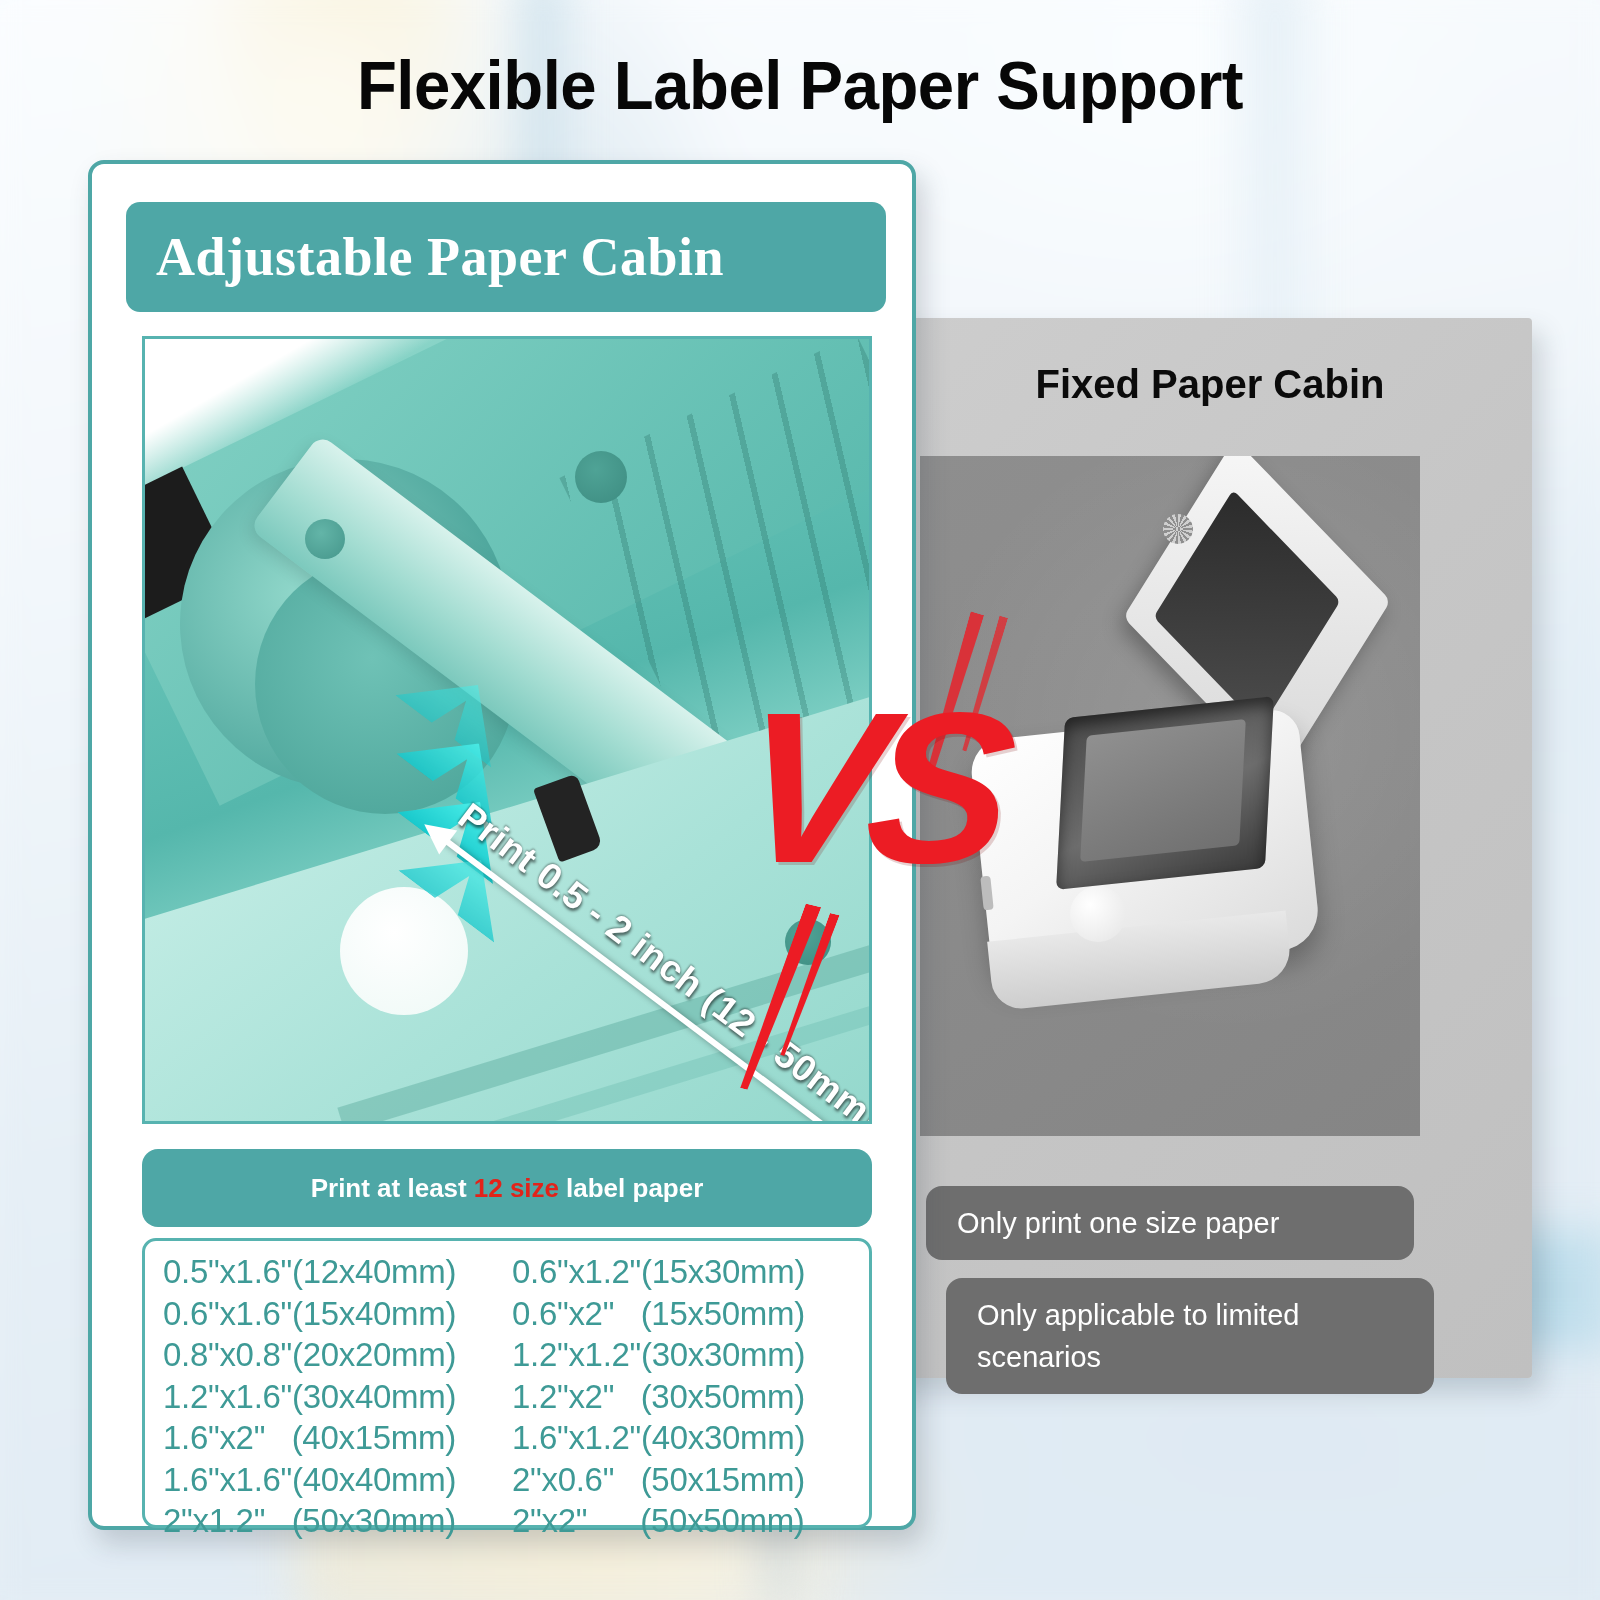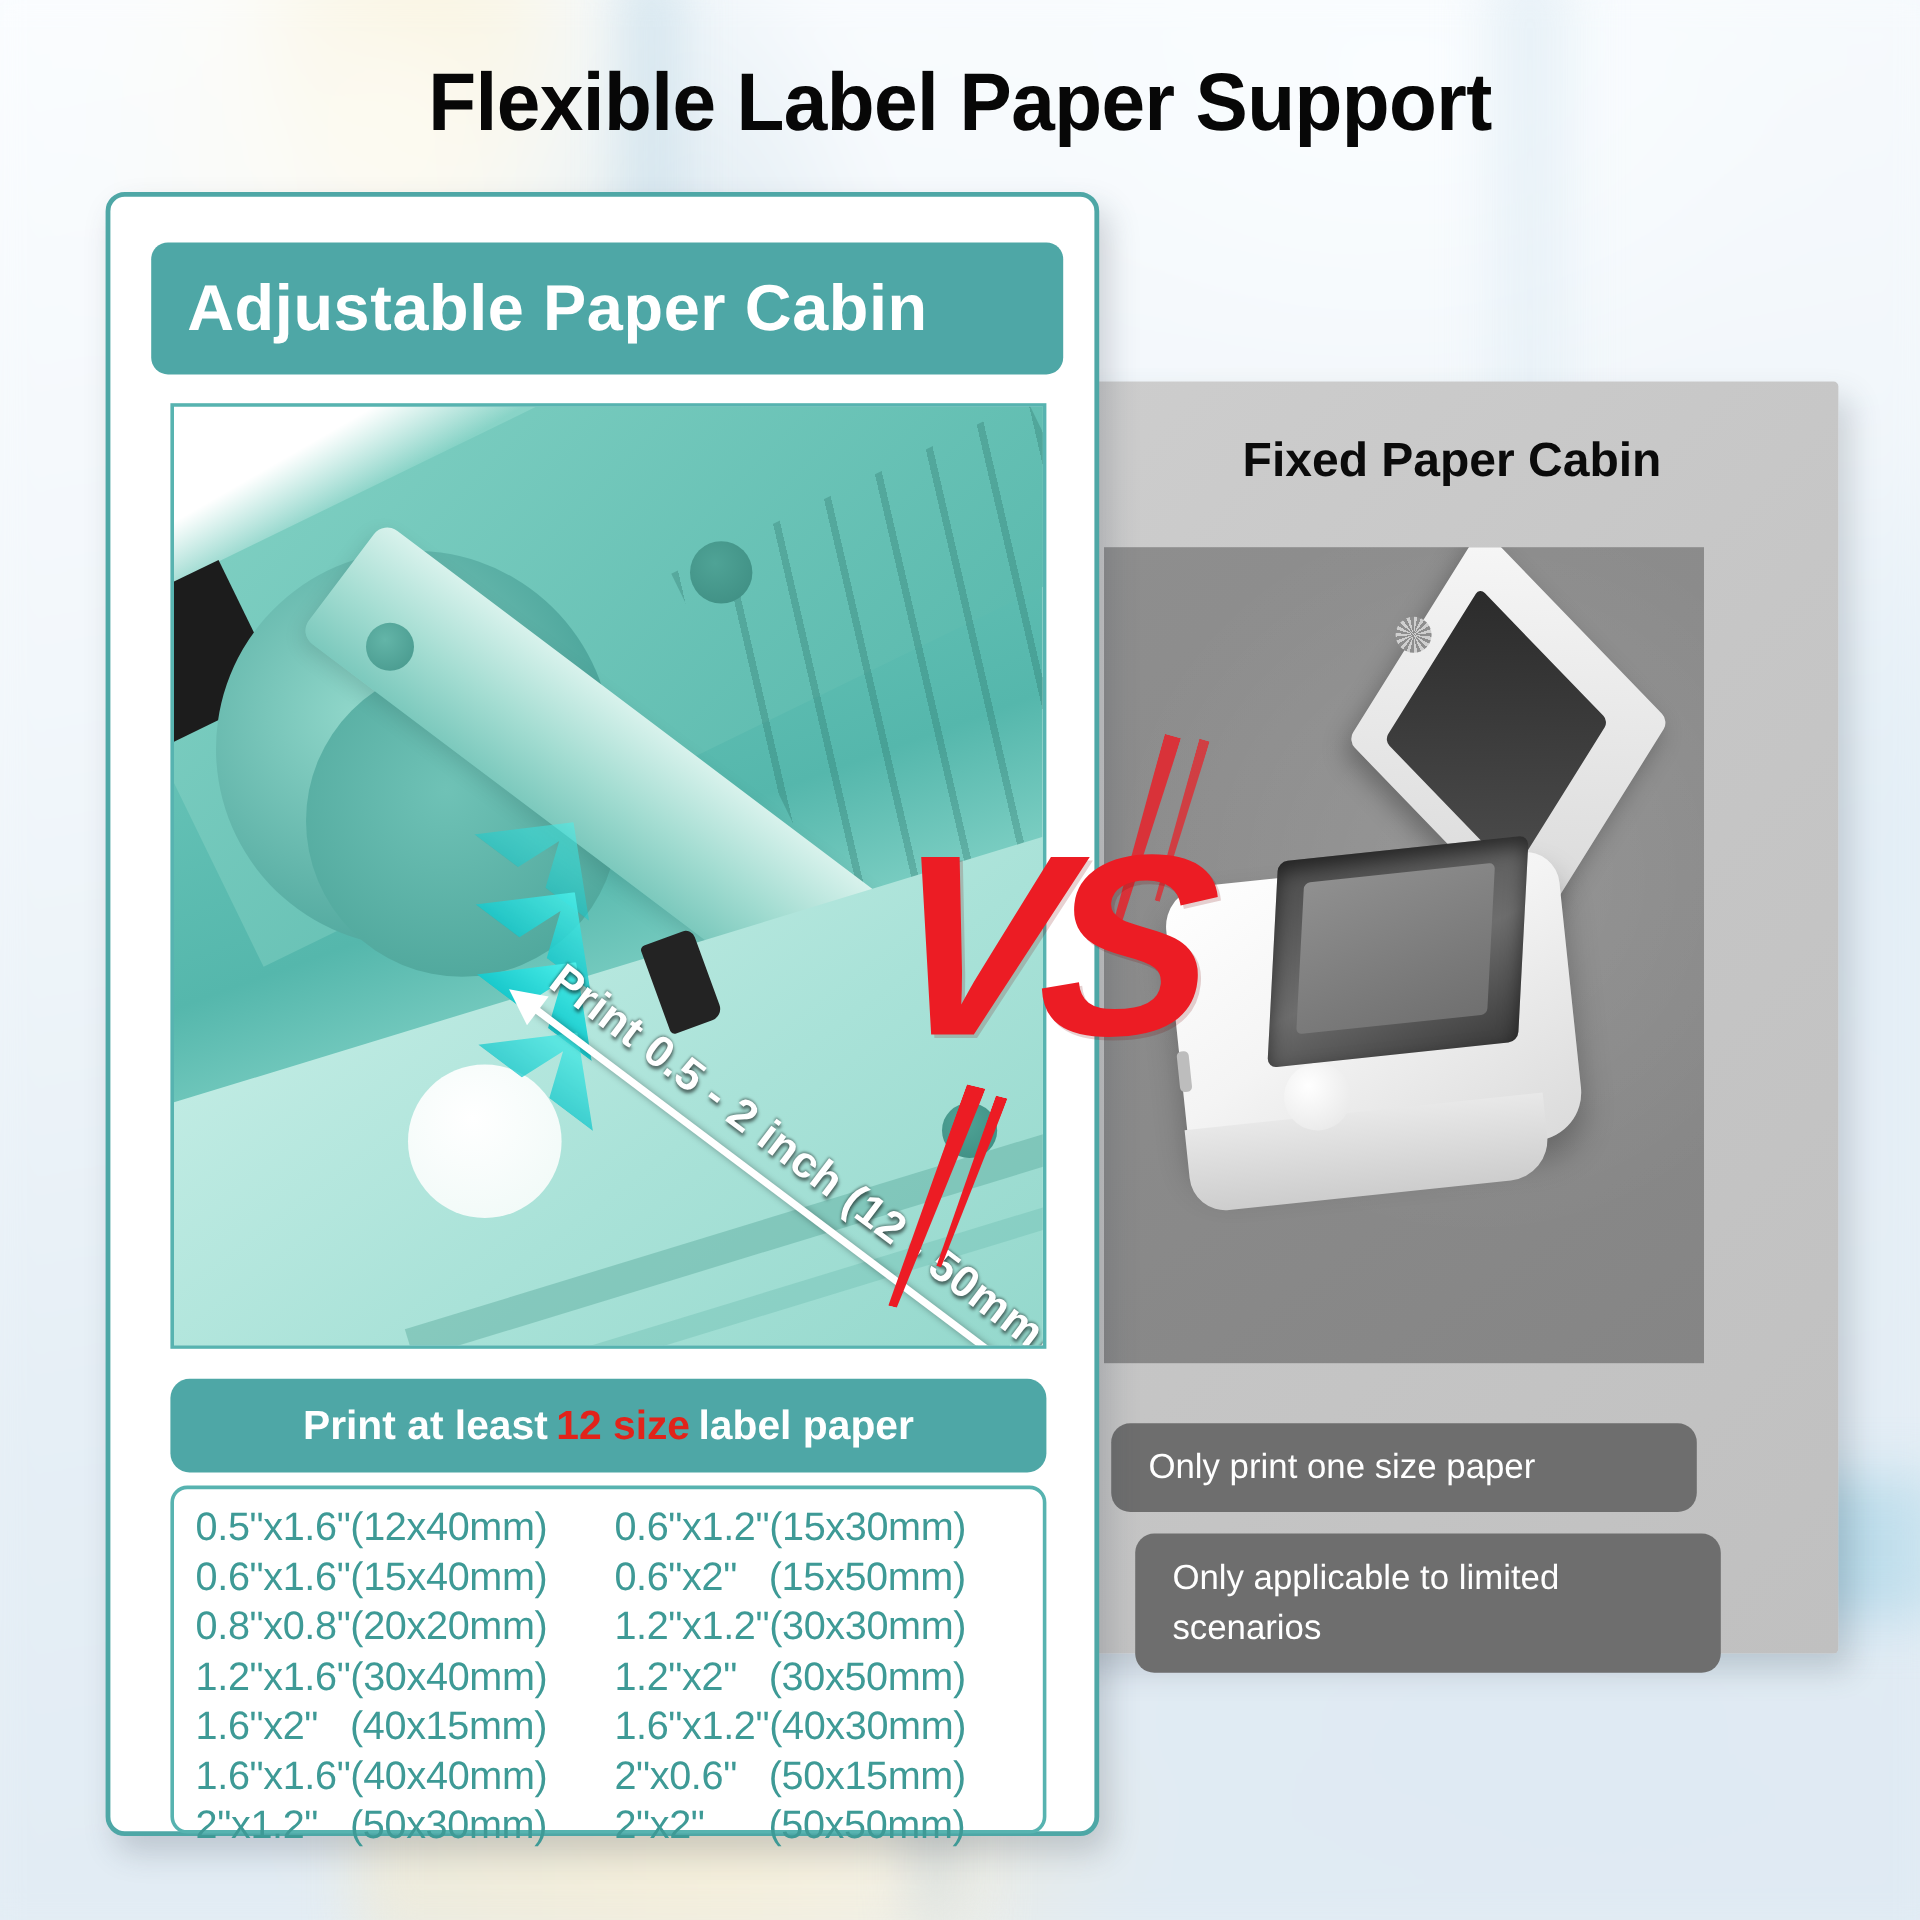--- a/index.html
+++ b/index.html
@@ -132,21 +132,21 @@
     width: 828px; height: 1370px;
     background: #ffffff;
     border: 4px solid #4ea7a6;
     border-radius: 16px;
     box-shadow: 8px 14px 26px rgba(60,70,80,.22);
   }
   .card-banner {
     position: absolute; left: 34px; top: 38px;
     width: 760px; height: 110px;
     background: #4ea7a6; border-radius: 14px;
-    display: flex; align-items: center;
+    display: flex; align-items: center; font-family: Liberation Serif, serif;
   }
   .card-banner span {
     padding-left: 30px; color: #fff; font-size: 54px; font-weight: 700;
     letter-spacing: .5px;
   }
   .photo-frame {
     position: absolute; left: 50px; top: 172px;
     width: 730px; height: 788px;
     border: 3px solid #57b3b0;
     overflow: hidden;
@@ -250,21 +250,21 @@
     text-shadow: 2px 2px 3px rgba(0,0,0,.55), -1px -1px 2px rgba(0,0,0,.35);
     letter-spacing: .5px;
   }
 
   
   .sizes-banner {
     position: absolute; left: 50px; top: 985px;
     width: 730px; height: 78px;
     background: #4ea7a6; border-radius: 16px;
     display: flex; align-items: center; justify-content: center;
-    color: #ffffff; font-size: 34px; font-weight: 700;
+    color: #ffffff; font-size: 26px; font-weight: 700;
   }
   .sizes-banner .hl { color: #e2231a; padding: 0 7px; }
   .sizes-box {
     position: absolute; left: 50px; top: 1074px;
     width: 730px; height: 290px;
     border: 3px solid #57b3b0; border-radius: 14px;
     padding: 10px 18px 0 18px;
   }
   .sizes-grid {
     display: grid; grid-template-columns: 1fr 1fr;

